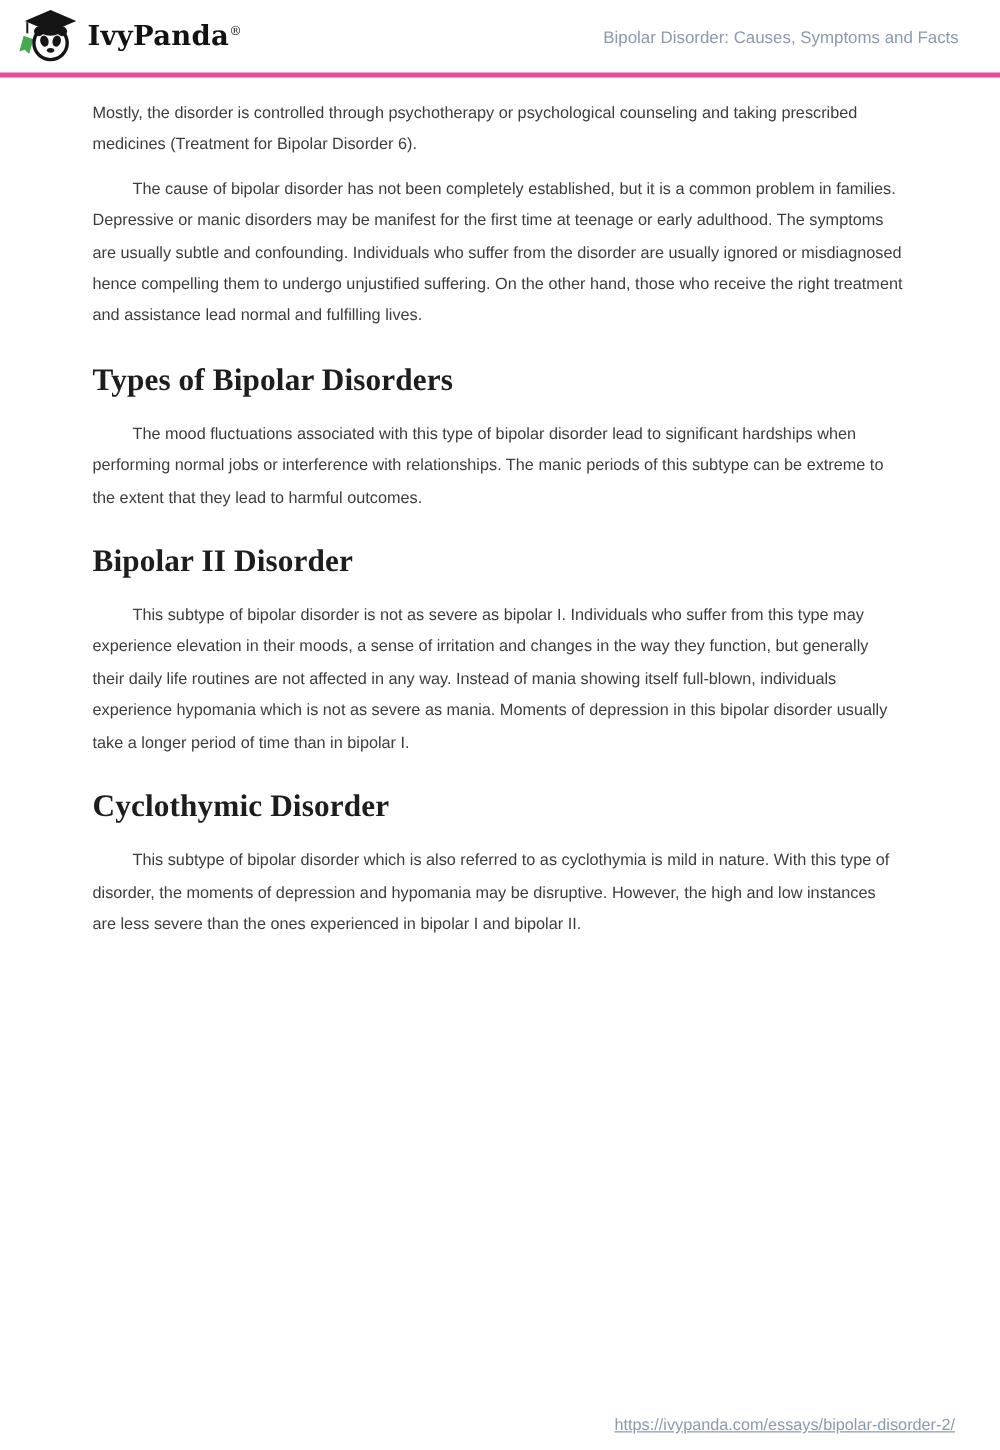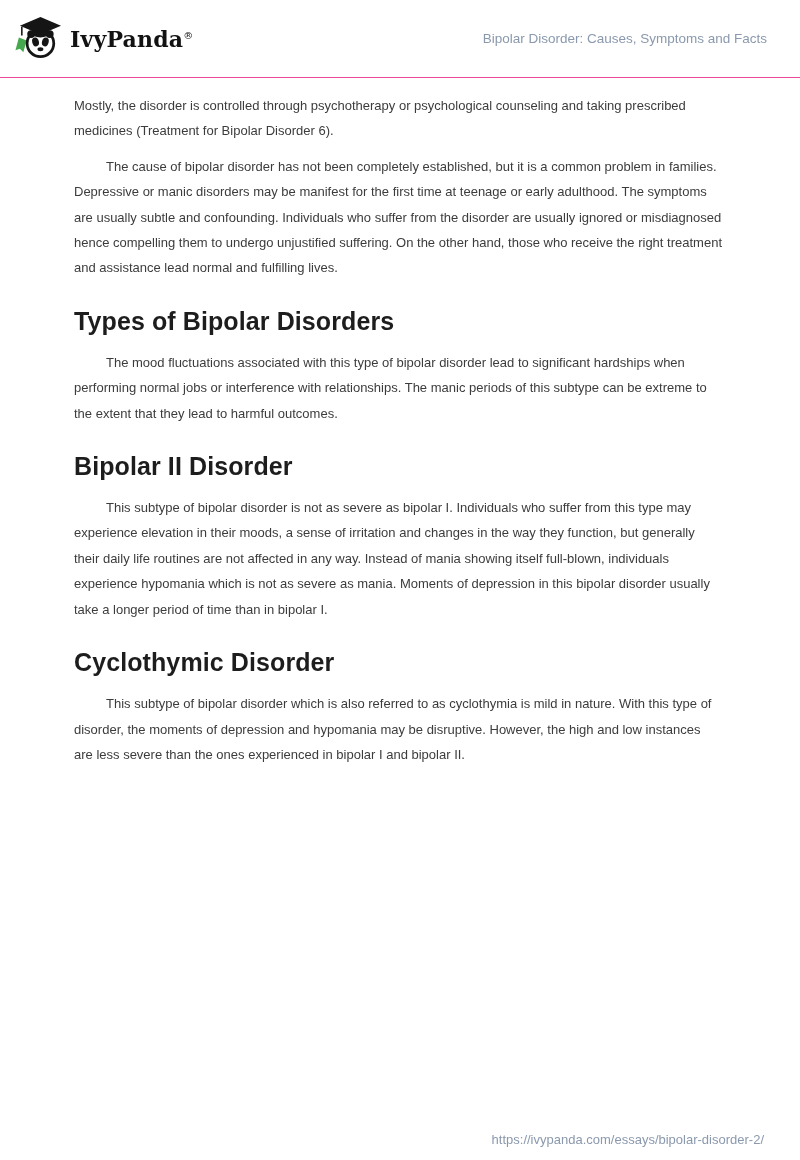--- a/index.html
+++ b/index.html
@@ -12,23 +12,23 @@
   .page {
     position: relative;
     width: 800px; height: 1160px;
     background: #ffffff;
     overflow: hidden;
   }
   .header {
     display: flex;
     align-items: center;
     justify-content: space-between;
-    height: 78px;
+    height: 62px;
     padding: 0 33px 0 14px;
-    border-bottom: 1px solid #ec4899;
+    border-bottom: 4px solid #ec4899;
     background: #ffffff;
   }
   .brand { display: flex; align-items: center; gap: 9px; }
   .logo svg { width: 47px; height: 47px; display: block; }
   .brand-text {
     font-family: "DejaVu Serif", serif;
     font-weight: 700;
     font-size: 22px;
     color: #121212;
     letter-spacing: 0.2px;
@@ -50,27 +50,29 @@
     text-indent: 32px;
   }
   .content p.no-indent { text-indent: 0; }
   .content h2 {
     font-size: 25px;
     line-height: 30px;
     font-weight: 700;
     color: #1d1d1d;
     margin: 25px 0 14px 0;
     letter-spacing: 0.1px;
+    font-family: Liberation Serif, serif;
   }
   .footer {
     position: absolute;
     right: 36px;
     bottom: 13px;
     font-size: 13px;
     color: #8a99ad;
+    text-decoration: underline;
   }
 </style>
 </head>
 <body>
 
 <div class="page">
 
   <header class="header">
     <div class="brand">
       <span class="logo">

